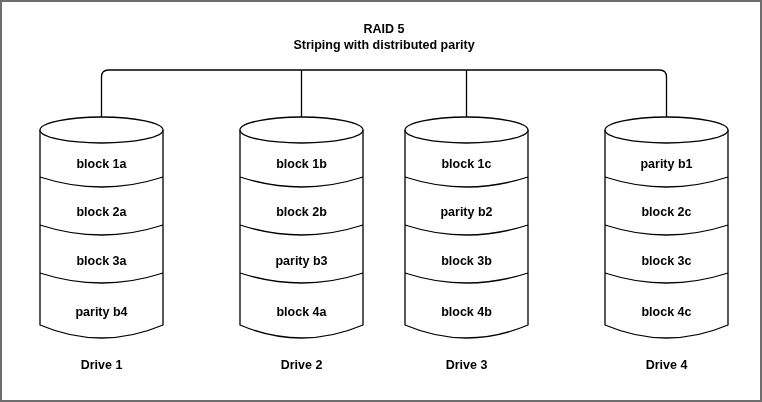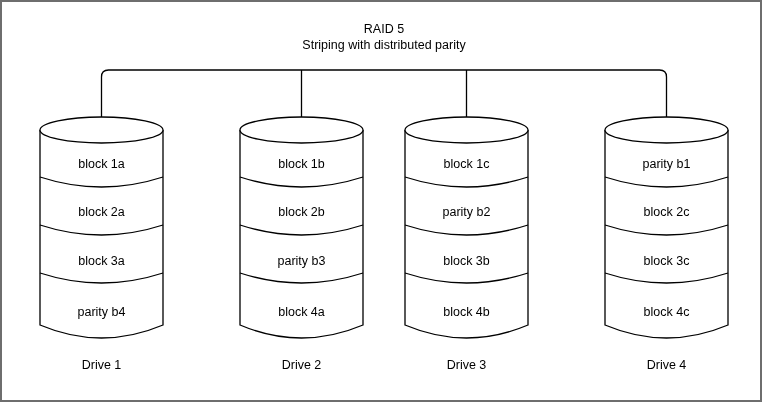--- a/index.html
+++ b/index.html
@@ -7,20 +7,21 @@
     padding: 0;
     background: #ffffff;
   }
   .canvas {
     position: relative;
     width: 762px;
     height: 402px;
     background: #ffffff;
     overflow: hidden;
     font-family: "Liberation Sans", sans-serif;
+    font-weight: bold;
   }
   svg text {
     font-family: "Liberation Sans", sans-serif;
     font-size: 12.5px;
     fill: #000000;
   }
   svg .title-text { font-size: 12.5px; }
 </style>
 </head>
 <body>

